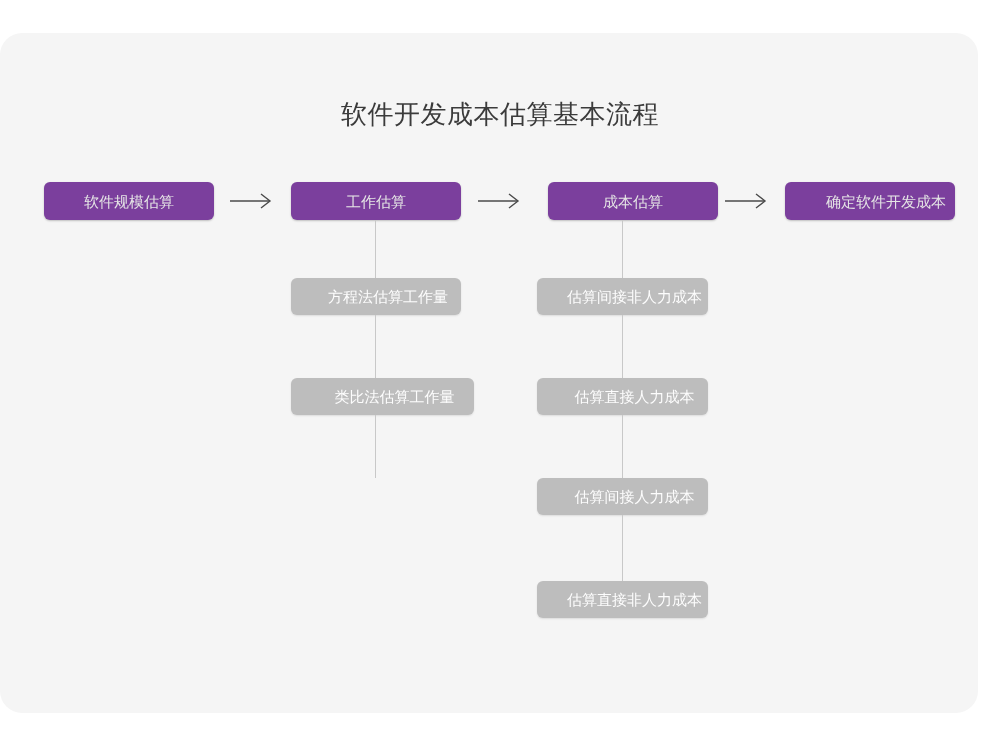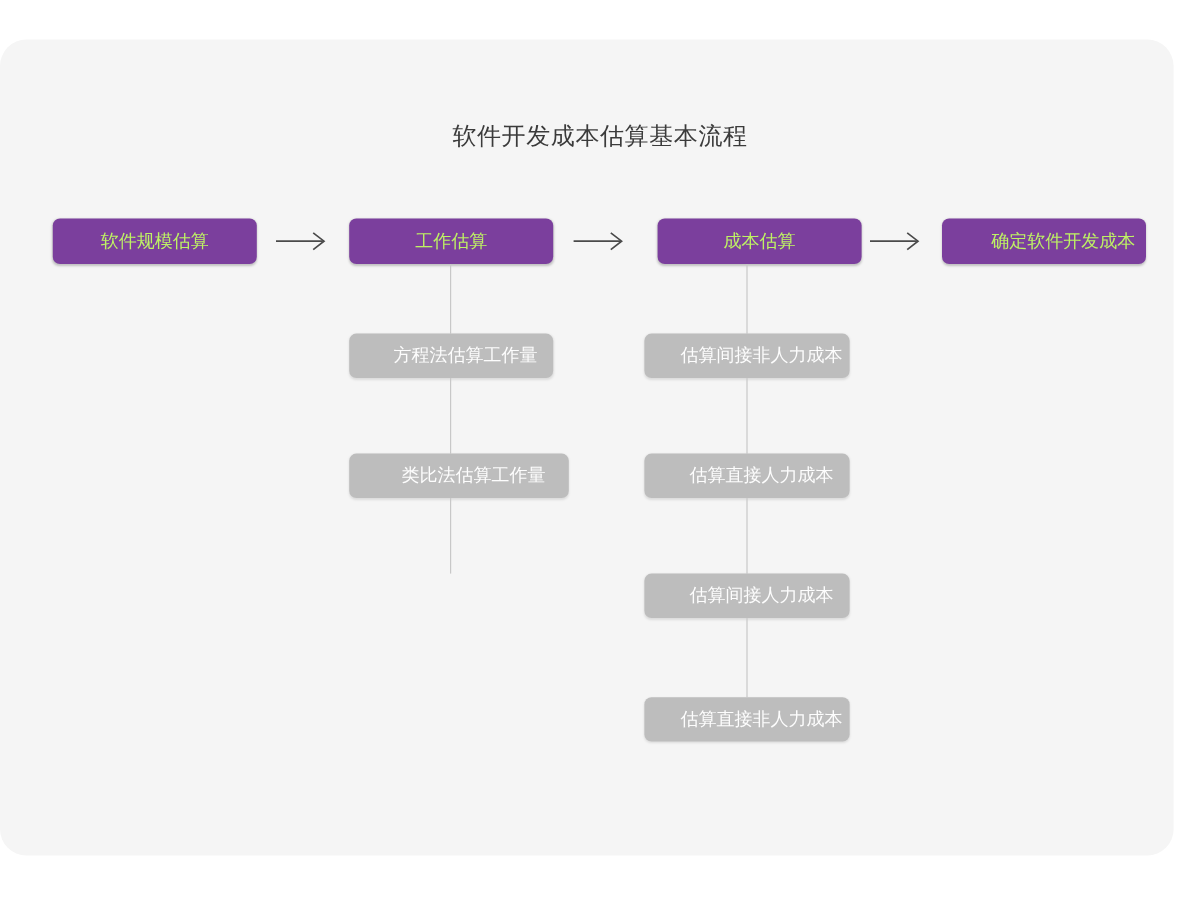--- a/index.html
+++ b/index.html
@@ -33,39 +33,39 @@
     background: #f5f5f5;
     border-radius: 22px;
   }
 
   .title {
     position: absolute;
     left: 0px;
     top: 95px;
     width: 1000px;
     text-align: center;
-    font-size: 20px;
+    font-size: 26px;
     line-height: 38px;
     color: #3b3b3b;
     letter-spacing: 0.5px;
     white-space: nowrap;
   }
 
   
   .node {
     position: absolute;
     box-sizing: border-box;
     display: flex;
     align-items: center;
     justify-content: center;
     border-radius: 6px;
     font-size: 15px;
     line-height: 1;
     white-space: nowrap;
-    color: #bef264;
+    color: #e5e5e5;
   }
   .node.primary {
     background: #7b3f9d;
     box-shadow: 0 1px 2px rgba(0,0,0,0.22);
   }
   .node.secondary {
     background: #bdbdbd;
     box-shadow: 0 1px 2px rgba(0,0,0,0.10);
     color: #fdfdfd;
     padding-left: 24px;

